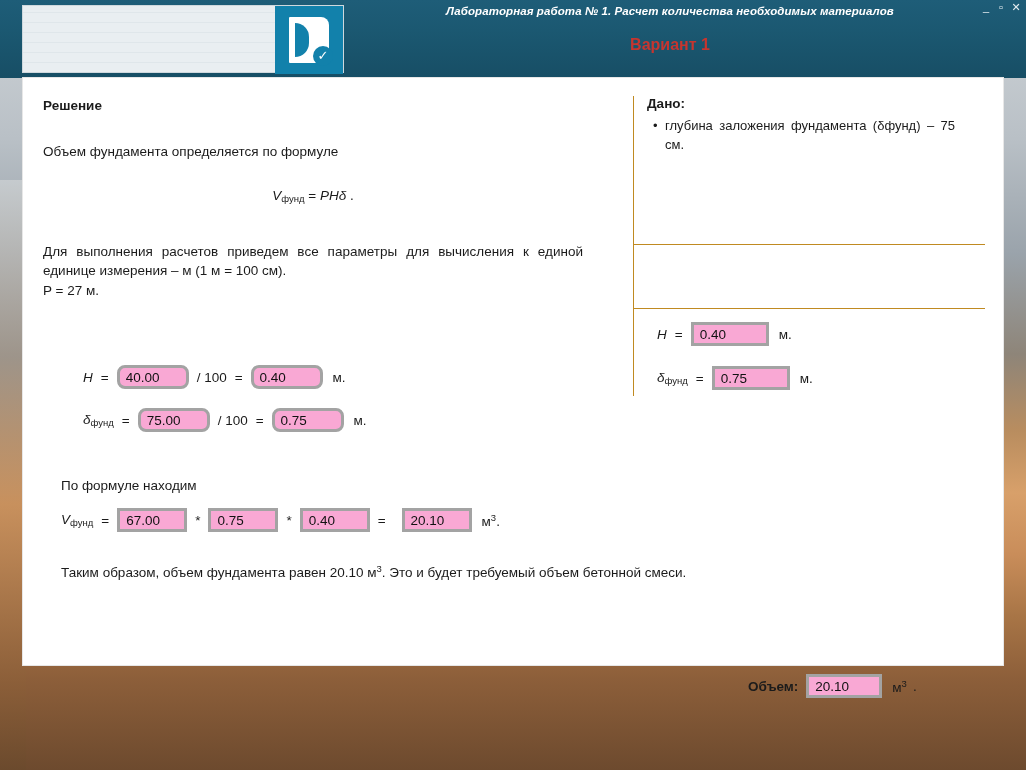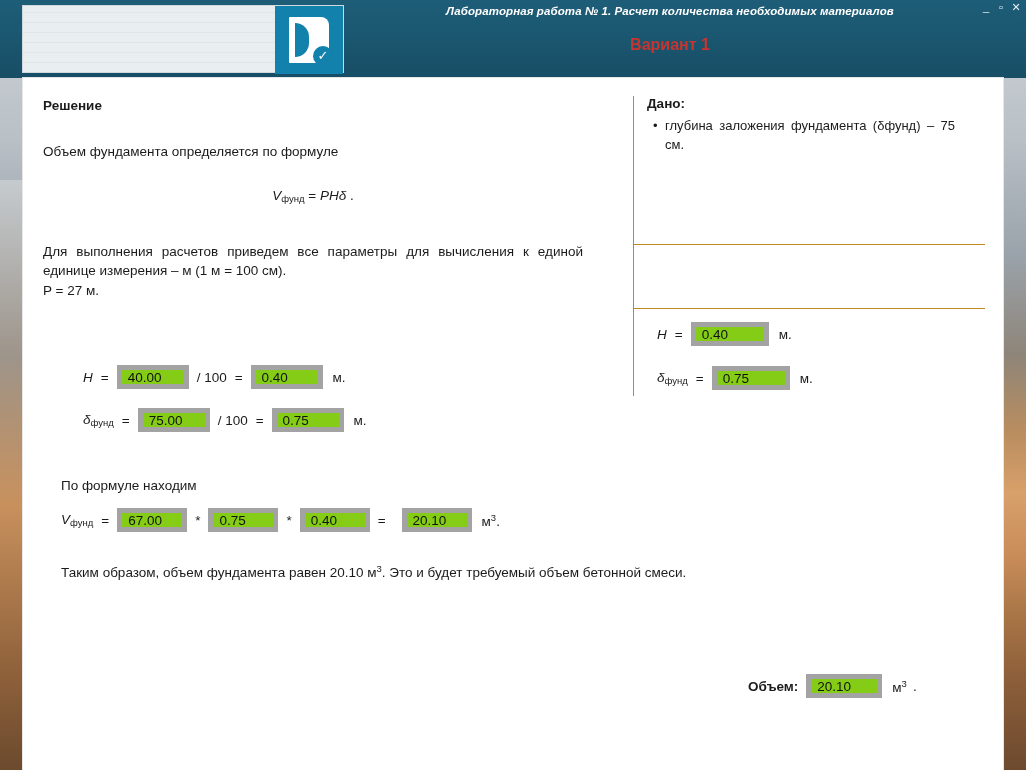--- a/index.html
+++ b/index.html
@@ -120,21 +120,21 @@
     background: #1281ab;
     color: #ffffff;
     font-size: 13px;
     line-height: 20px;
     text-align: center;
   }
   
   .sheet {
     position: absolute;
     left: 23px; top: 78px;
-    width: 980px; height: 692px;
+    width: 980px; height: 587px;
     background: #ffffff;
     box-shadow: 0 0 0 1px #e7e7e7;
   }
   
   .given {
     position: absolute;
     left: 610px; top: 18px;
     width: 352px;
   }
   .given-rule {
@@ -245,30 +245,30 @@
     align-items: center;
     font-size: 13.5px;
     color: #1b1b1b;
   }
   .row .lbl { margin-right: 8px; }
   .row .op { margin: 0 8px; }
   input.box {
     font-family: "Liberation Sans", sans-serif;
     font-size: 13.5px;
     color: #111111;
-    border: 5px solid #a3a3a3;
-    background: #84cc16;
+    border: 3px solid #a3a3a3;
+    background: #f9a8d4;
     height: 24px;
     box-sizing: border-box;
     padding: 0 6px;
     text-align: left;
     outline: none;
   }
   input.w70 { width: 70px; }
-  input.w72 { width: 72px; }
+  input.w72 { width: 72px; border-radius: 8px; }
   input.w76 { width: 76px; }
   input.w78 { width: 78px; }
   
   #row-given-h   { left: 634px; top: 244px; }
   #row-given-d   { left: 634px; top: 288px; }
   #row-calc-h    { left: 60px;  top: 287px; }
   #row-calc-d    { left: 60px;  top: 330px; }
   #row-volume    { left: 38px;  top: 430px; }
   #row-answer    { left: 725px; top: 596px; }
   .answer-label {

